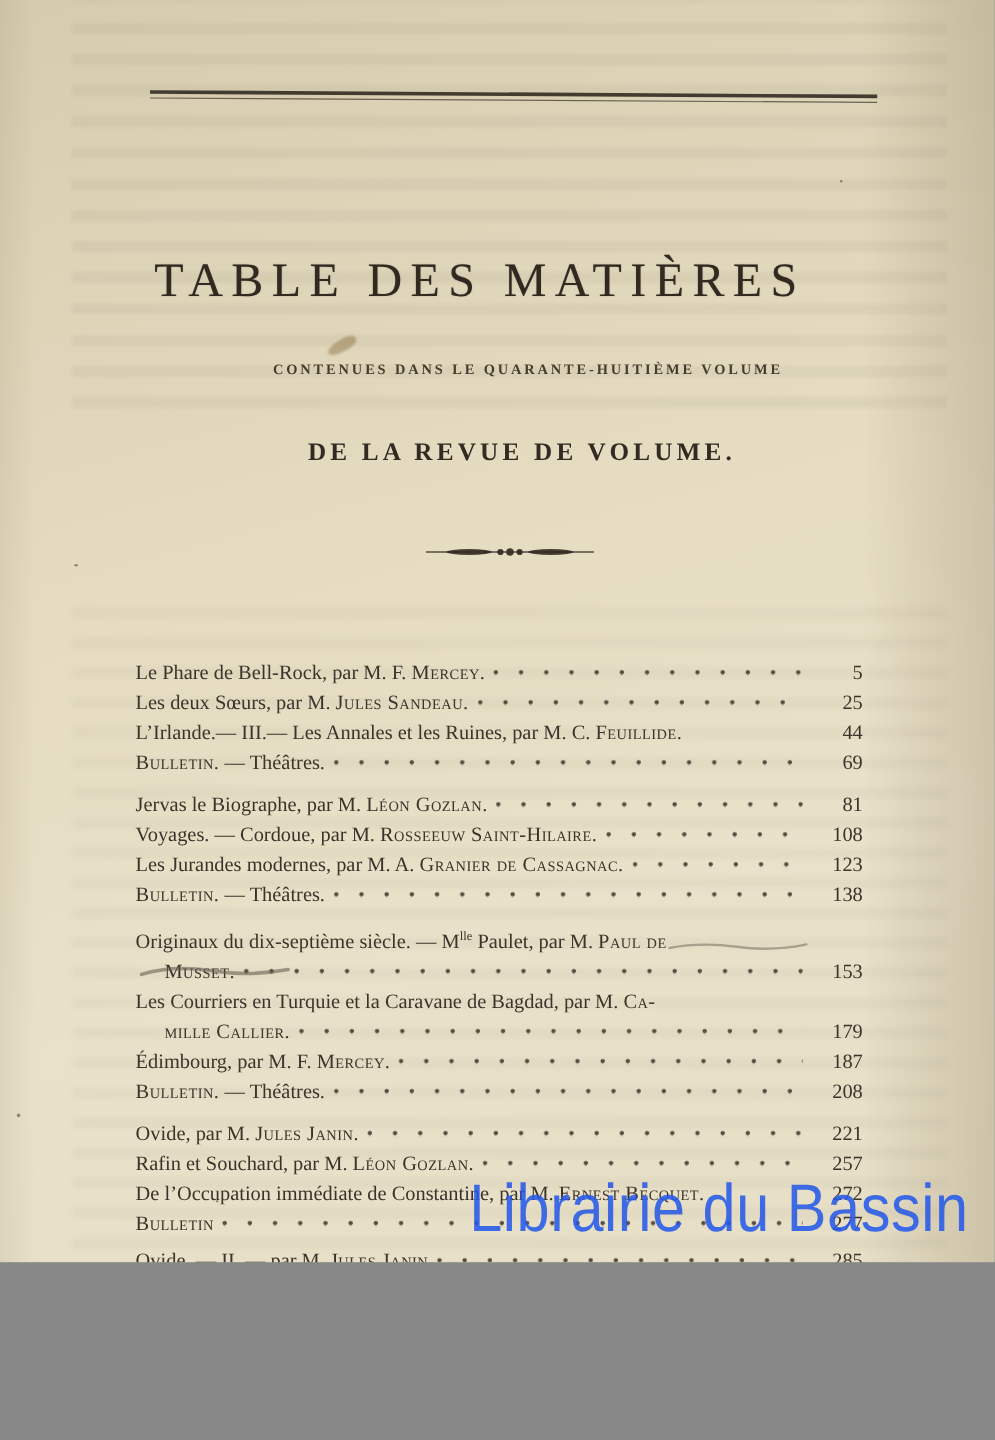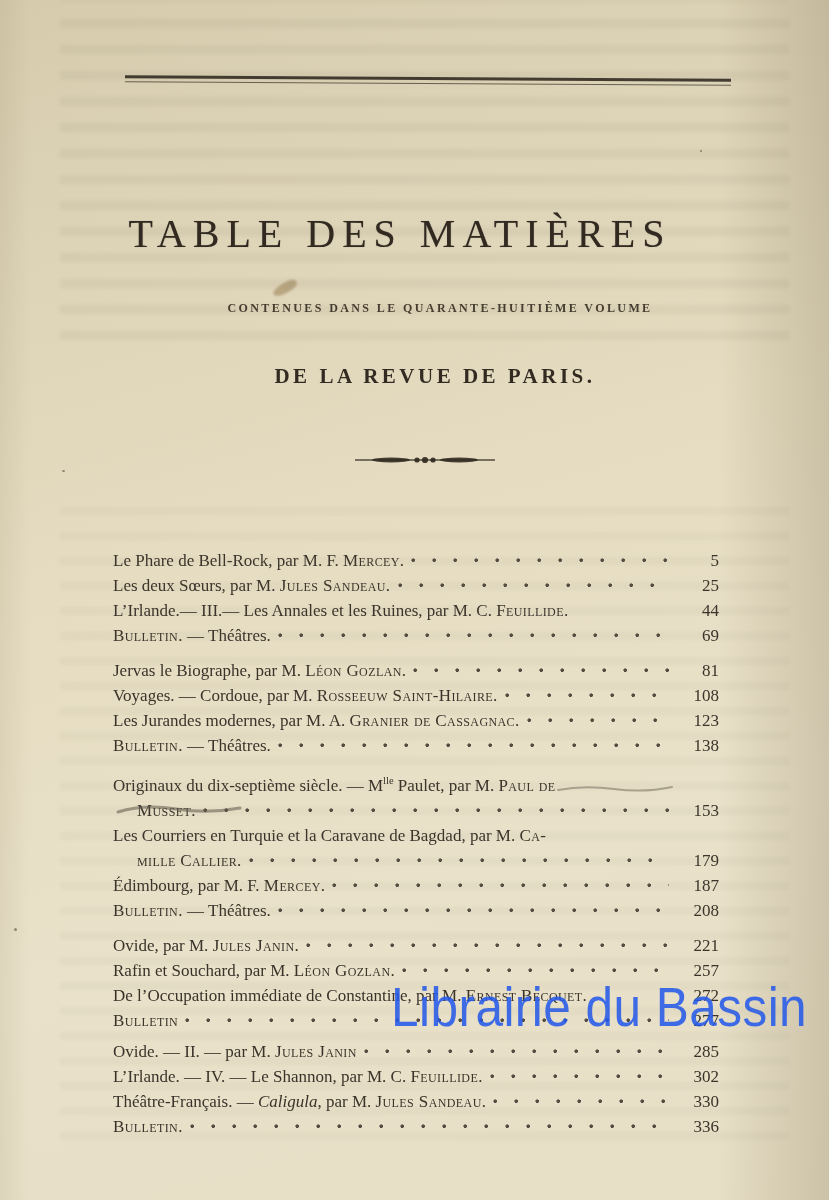--- a/index.html
+++ b/index.html
@@ -1,17 +1,17 @@
 <!DOCTYPE html>
 <html><head>
 <meta charset="utf-8">
 <style>
   html,body{margin:0;padding:0;background:#888;}
   .page{
-    position:relative;width:829px;height:1200px;overflow:hidden;
+    position:relative;width:829px;height:1052px;overflow:hidden;
     background:
       linear-gradient(to right, rgba(120,105,75,0.10) 0px, rgba(120,105,75,0) 30px),
       linear-gradient(to left, rgba(110,95,65,0.22) 0px, rgba(130,115,85,0.10) 70px, rgba(130,115,85,0) 110px),
       linear-gradient(165deg,#d6cbad 0%,#ddd3b7 18%,#e5dcc1 42%,#e9e1c9 70%,#e6dec5 100%);
     font-family:"Liberation Serif", serif;
     color:#3c342a;
   }
   
   .page::before{
     content:"";position:absolute;left:60px;right:40px;top:0;height:340px;
@@ -86,21 +86,21 @@
 <div class="page">
 
   <div class="top-rule"></div>
 
   <div class="title">TABLE DES MATIÈRES</div>
 
   <div class="stain"></div>
 
   <div class="subtitle">CONTENUES DANS LE QUARANTE-HUITIÈME VOLUME</div>
 
-  <div class="revue-line">DE LA REVUE DE PARIS.</div>
+  <div class="revue-line">DE LA REVUE DE VOLUME.</div>
 
   <svg class="ornament" viewBox="0 0 140 14">
     <line x1="0" y1="7" x2="140" y2="7" stroke="rgba(48,40,30,0.8)" stroke-width="1.4"></line>
     <ellipse cx="36" cy="7" rx="19" ry="2.4" fill="rgba(48,40,30,0.88)"></ellipse>
     <ellipse cx="104" cy="7" rx="19" ry="2.4" fill="rgba(48,40,30,0.88)"></ellipse>
     <circle cx="62" cy="7" r="2.6" fill="rgba(48,40,30,0.9)"></circle>
     <circle cx="70" cy="7" r="3.1" fill="rgba(48,40,30,0.9)"></circle>
     <circle cx="78" cy="7" r="2.6" fill="rgba(48,40,30,0.9)"></circle>
   </svg>
 

